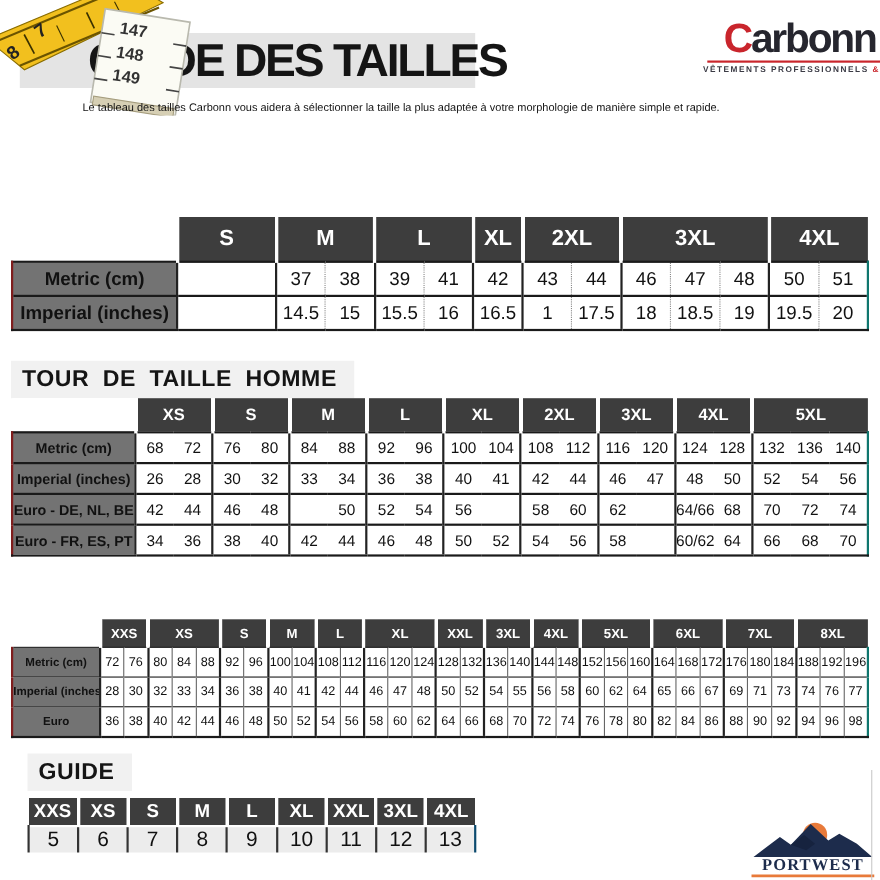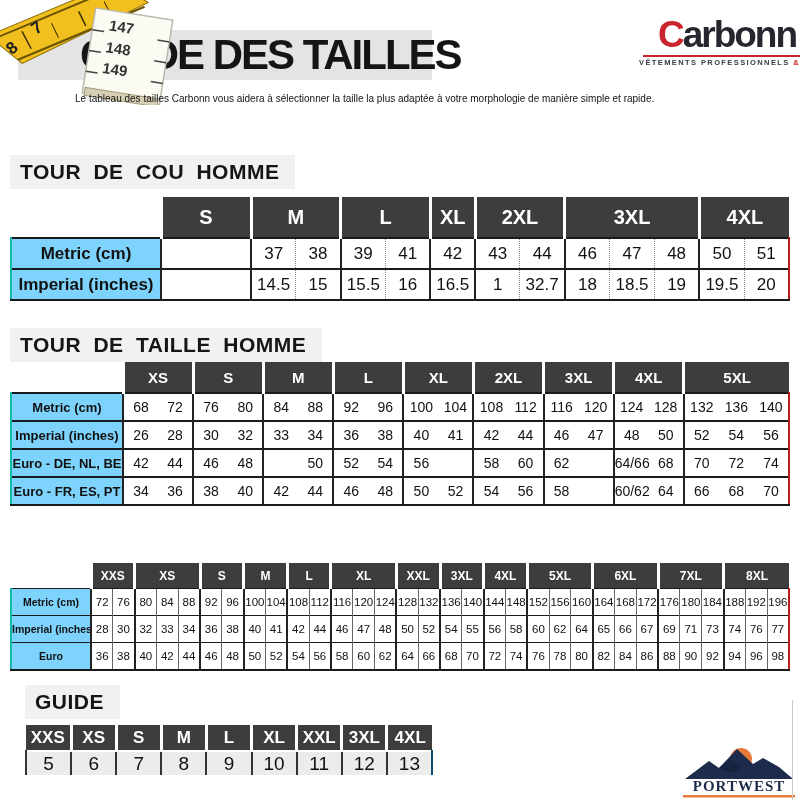--- a/index.html
+++ b/index.html
@@ -34,23 +34,23 @@
   .tw2{left:10px;top:362px;width:780px;}
   .tw3{left:10px;top:563px;width:780px;}
   .twg{left:25px;top:725px;width:408px;}
   table{border-collapse:collapse;table-layout:fixed;width:100%;}
   th,td{padding:0;text-align:center;vertical-align:middle;overflow:hidden;white-space:nowrap;}
   th.corner{background:#fff;}
   th.hg{background:#3d3d3d;color:#fff;font-weight:700;border-left:3px solid #fff;}
   th.hg:first-of-type{border-left:none;}
   .datarow th,.datarow td{border-top:2px solid #1a1a1a;}
   tbody tr:last-child th,tbody tr:last-child td{border-bottom:2px solid #1a1a1a;}
-  .lbl{background:#7dd3fc;font-weight:700;border-left:2px solid #14b8a6;}
+  .lbl{background:#737373;font-weight:700;border-left:2px solid #7f1d1d;}
   td.gs{border-left:2px solid #222;}
-  td.last{border-right:2px solid #b91c1c;}
+  td.last{border-right:2px solid #0f766e;}
 
   .t1 th.hg{height:40px;font-size:20px;}
   .t1 .datarow th,.t1 .datarow td{height:29px;}
   .t1 .lbl{font-size:17px;}
   .t1 td{font-size:17px;margin-top:28px;}
   .t1 td.ig{border-left:1px dotted #888;}
 
   .t2 th.hg{height:30px;font-size:15px;}
   .t2 .datarow th,.t2 .datarow td{height:26px;}
   .t2 .lbl{font-size:13px;}
@@ -113,21 +113,20 @@
   </div>
 
   <div class="brand">
     <div class="brand-name"><span class="c">C</span><span>arbonn</span></div>
     <div class="brand-rule"></div>
     <div class="brand-tag"><span>VÊTEMENTS PROFESSIONNELS</span> <span class="amp">&amp;</span> <span>EPI</span></div>
   </div>
 
   <div class="intro">Le tableau des tailles Carbonn vous aidera à sélectionner la taille la plus adaptée à votre morphologie de manière simple et rapide.</div>
 
-  <div class="sec-title st1">TOUR DE COU HOMME</div>
   <div class="tblwrap tw1 t1">
       <table>
         <colgroup>
           <col style="width: 150px;">
           <col style="width: 90px;">
           <col>
           <col>
           <col>
           <col>
           <col>
@@ -170,21 +169,21 @@
           </tr>
           <tr class="datarow">
             <th class="lbl">Imperial (inches)</th>
             <td class="gs"></td>
             <td class="gs">14.5</td>
             <td class="ig">15</td>
             <td class="gs">15.5</td>
             <td class="ig">16</td>
             <td class="gs">16.5</td>
             <td class="gs">1</td>
-            <td class="ig">32.7</td>
+            <td class="ig">17.5</td>
             <td class="gs">18</td>
             <td class="ig">18.5</td>
             <td class="ig">19</td>
             <td class="gs">19.5</td>
             <td class="ig last">20</td>
           </tr>
         </tbody>
       </table>
     </div>
 

